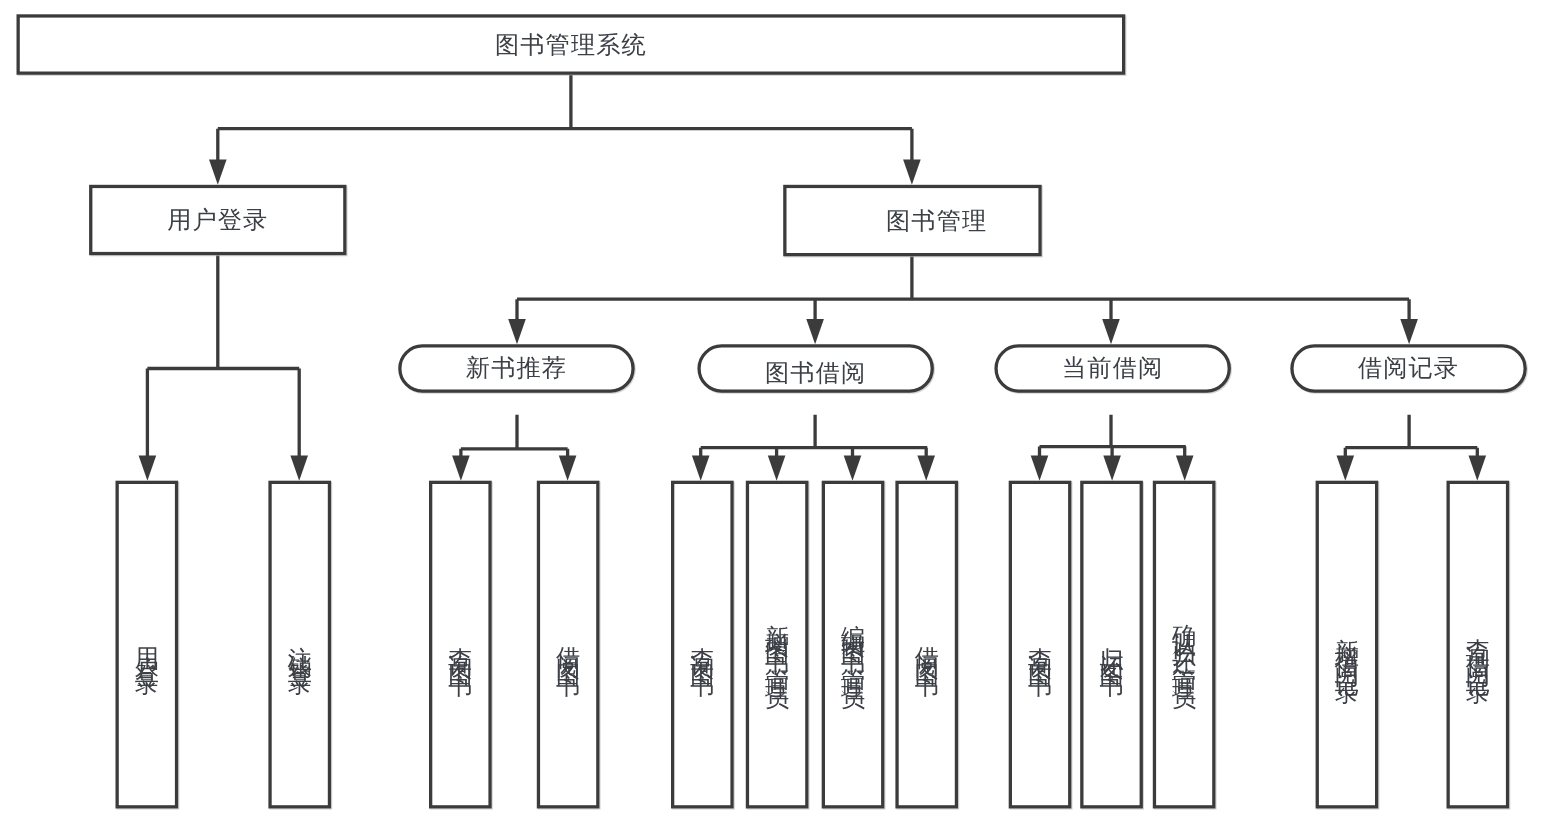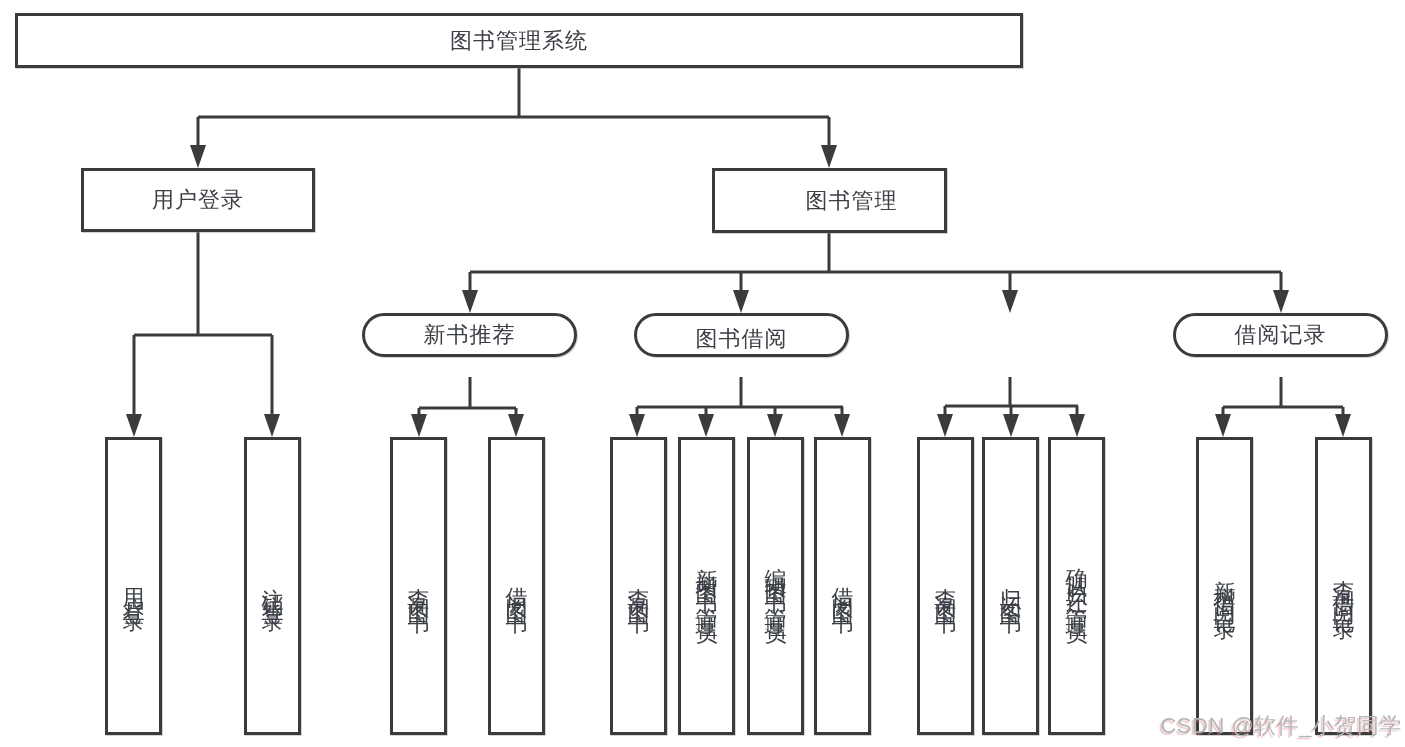--- a/index.html
+++ b/index.html
@@ -122,20 +122,23 @@
   <div class="node l1b">
     <span class="label">图书管理</span>
   </div>
 
   <div class="node lvl2 l2a">
     <span class="label">新书推荐</span>
   </div>
   <div class="node lvl2 l2b">
     <span class="label">图书借阅</span>
   </div>
+  <div class="node lvl2 l2c">
+    <span class="label">当前借阅</span>
+  </div>
   <div class="node lvl2 l2d">
     <span class="label">借阅记录</span>
   </div>
 
   <div class="node vert leaf a1">
     <span class="label">用户登录</span>
   </div>
   <div class="node vert leaf a2">
     <span class="label">注销登录</span>
   </div>
@@ -170,15 +173,14 @@
     <span class="label">确认归还（管理员）</span>
   </div>
 
   <div class="node vert leaf e1">
     <span class="label">新增借阅记录</span>
   </div>
   <div class="node vert leaf e2">
     <span class="label">查询借阅记录</span>
   </div>
 
-  <div class="watermark">CSDN @软件_小贺同学</div>
 
 </div>
 
 </body></html>

